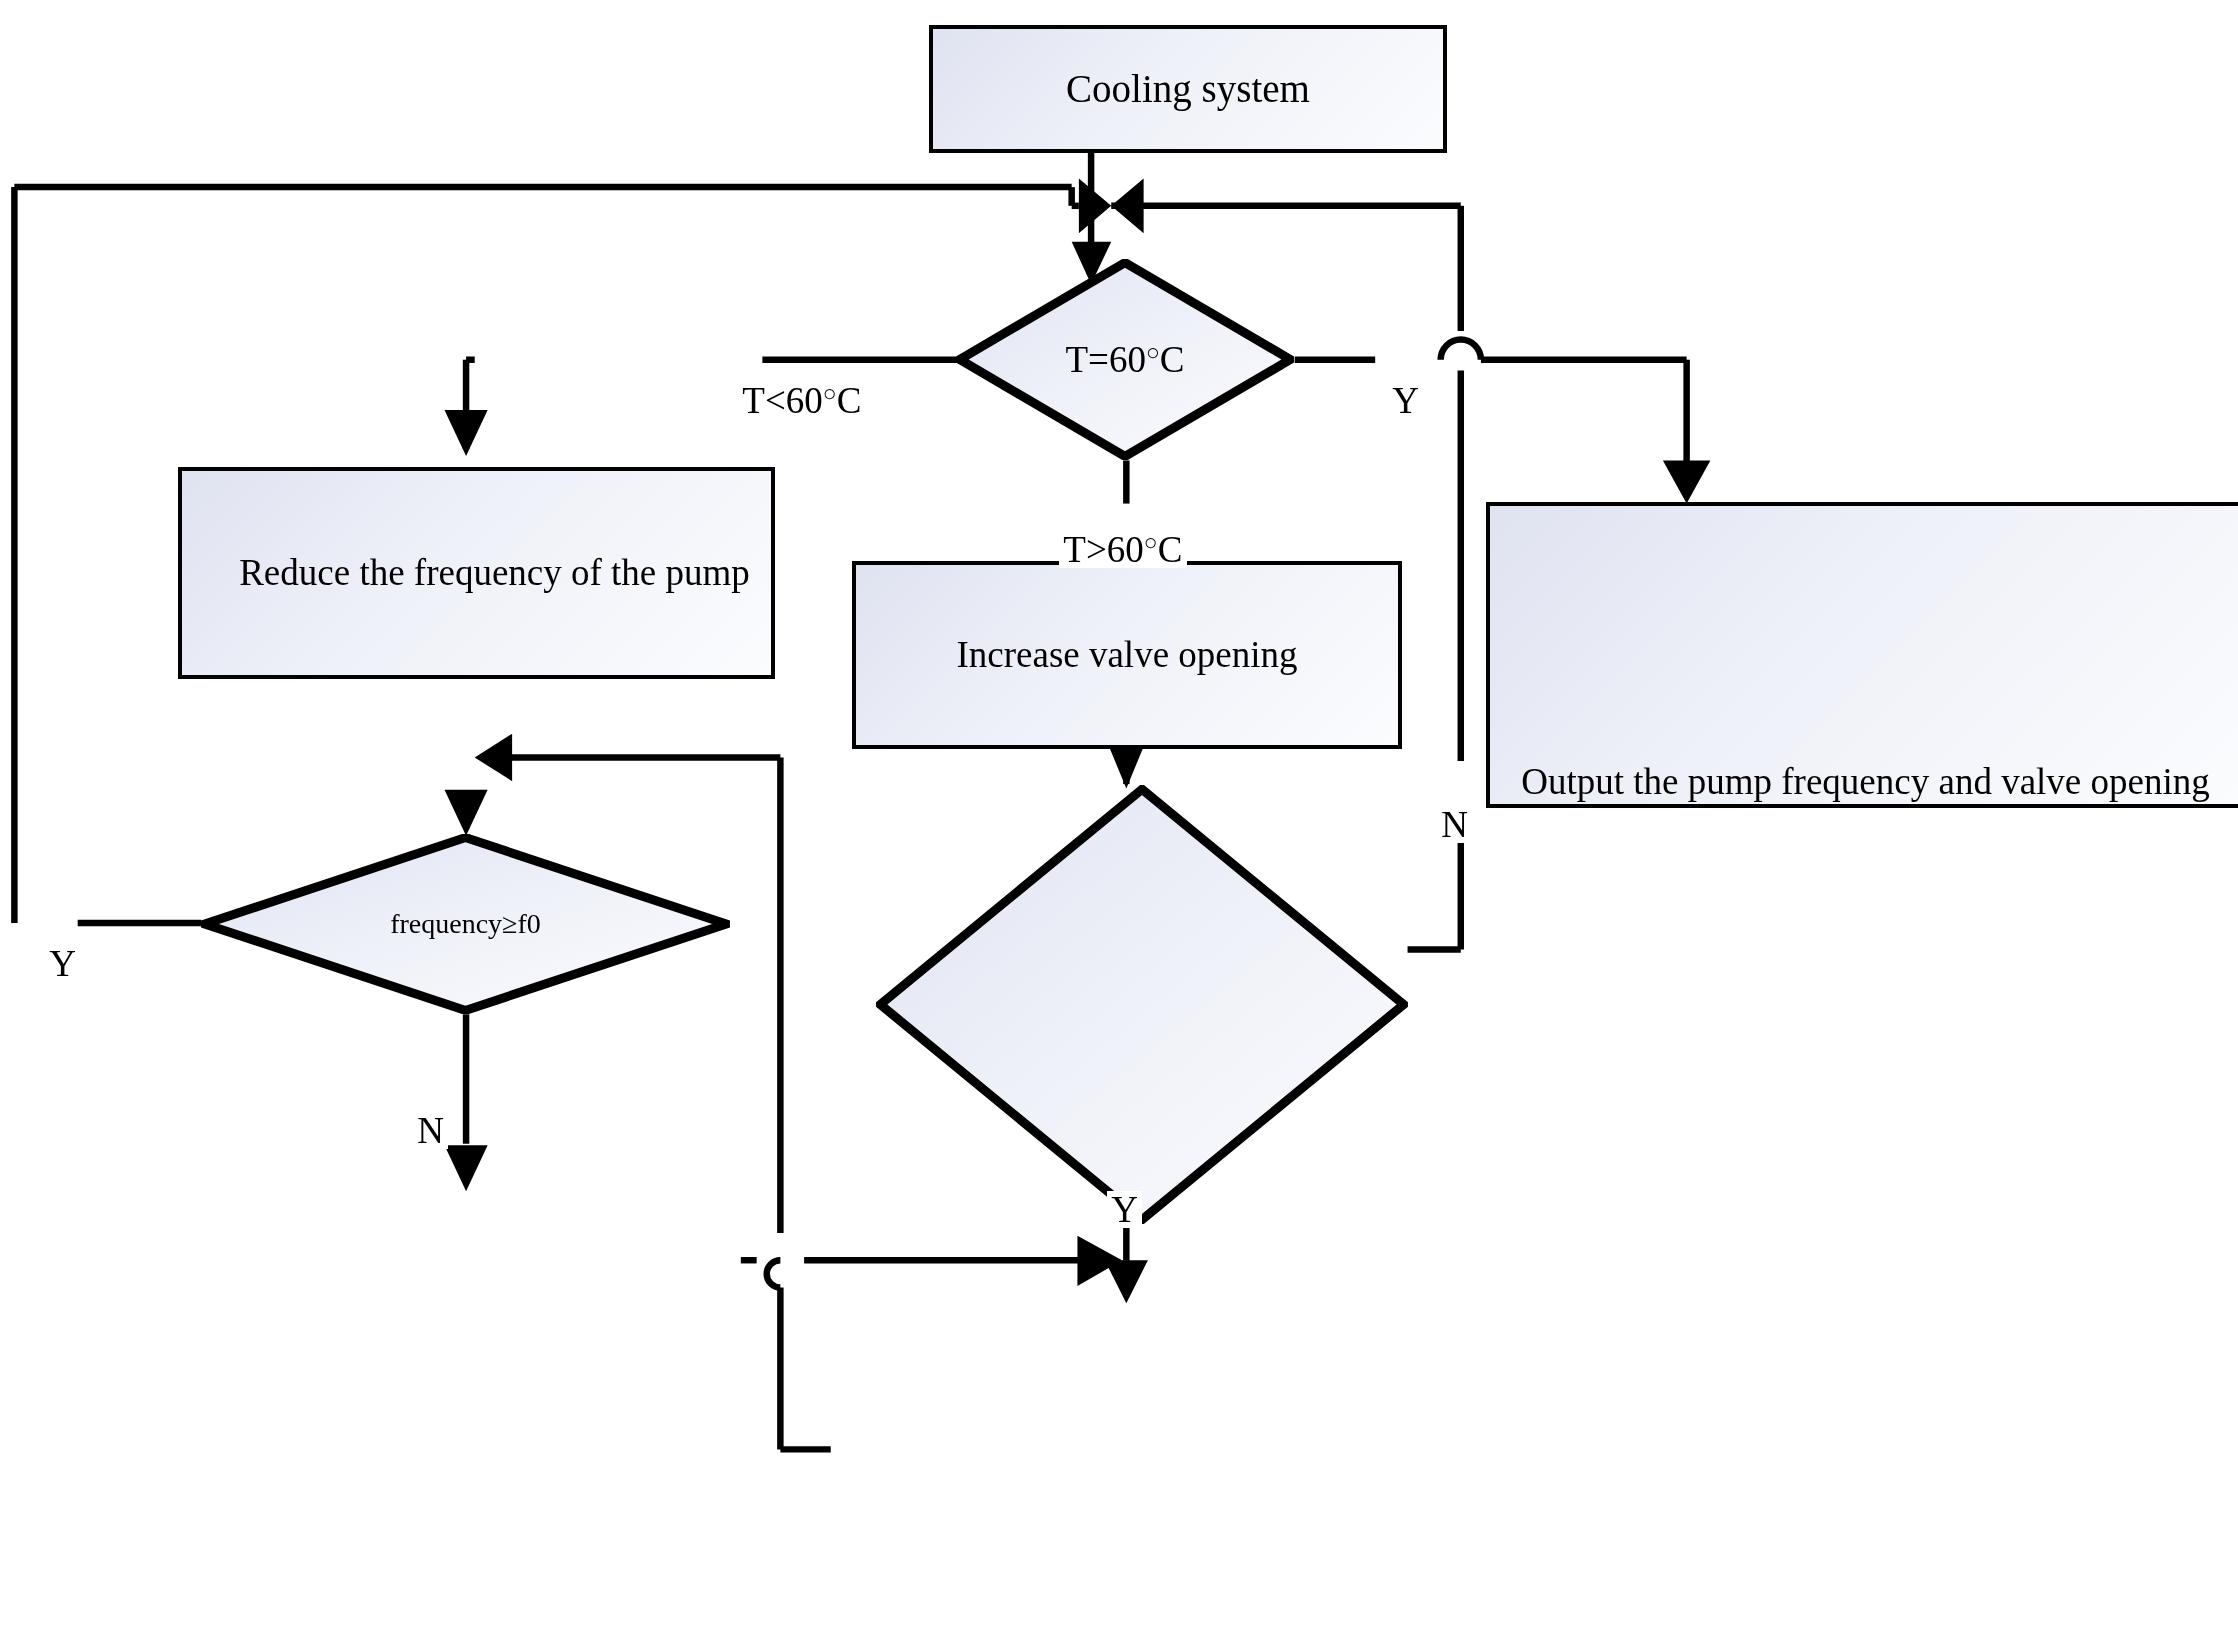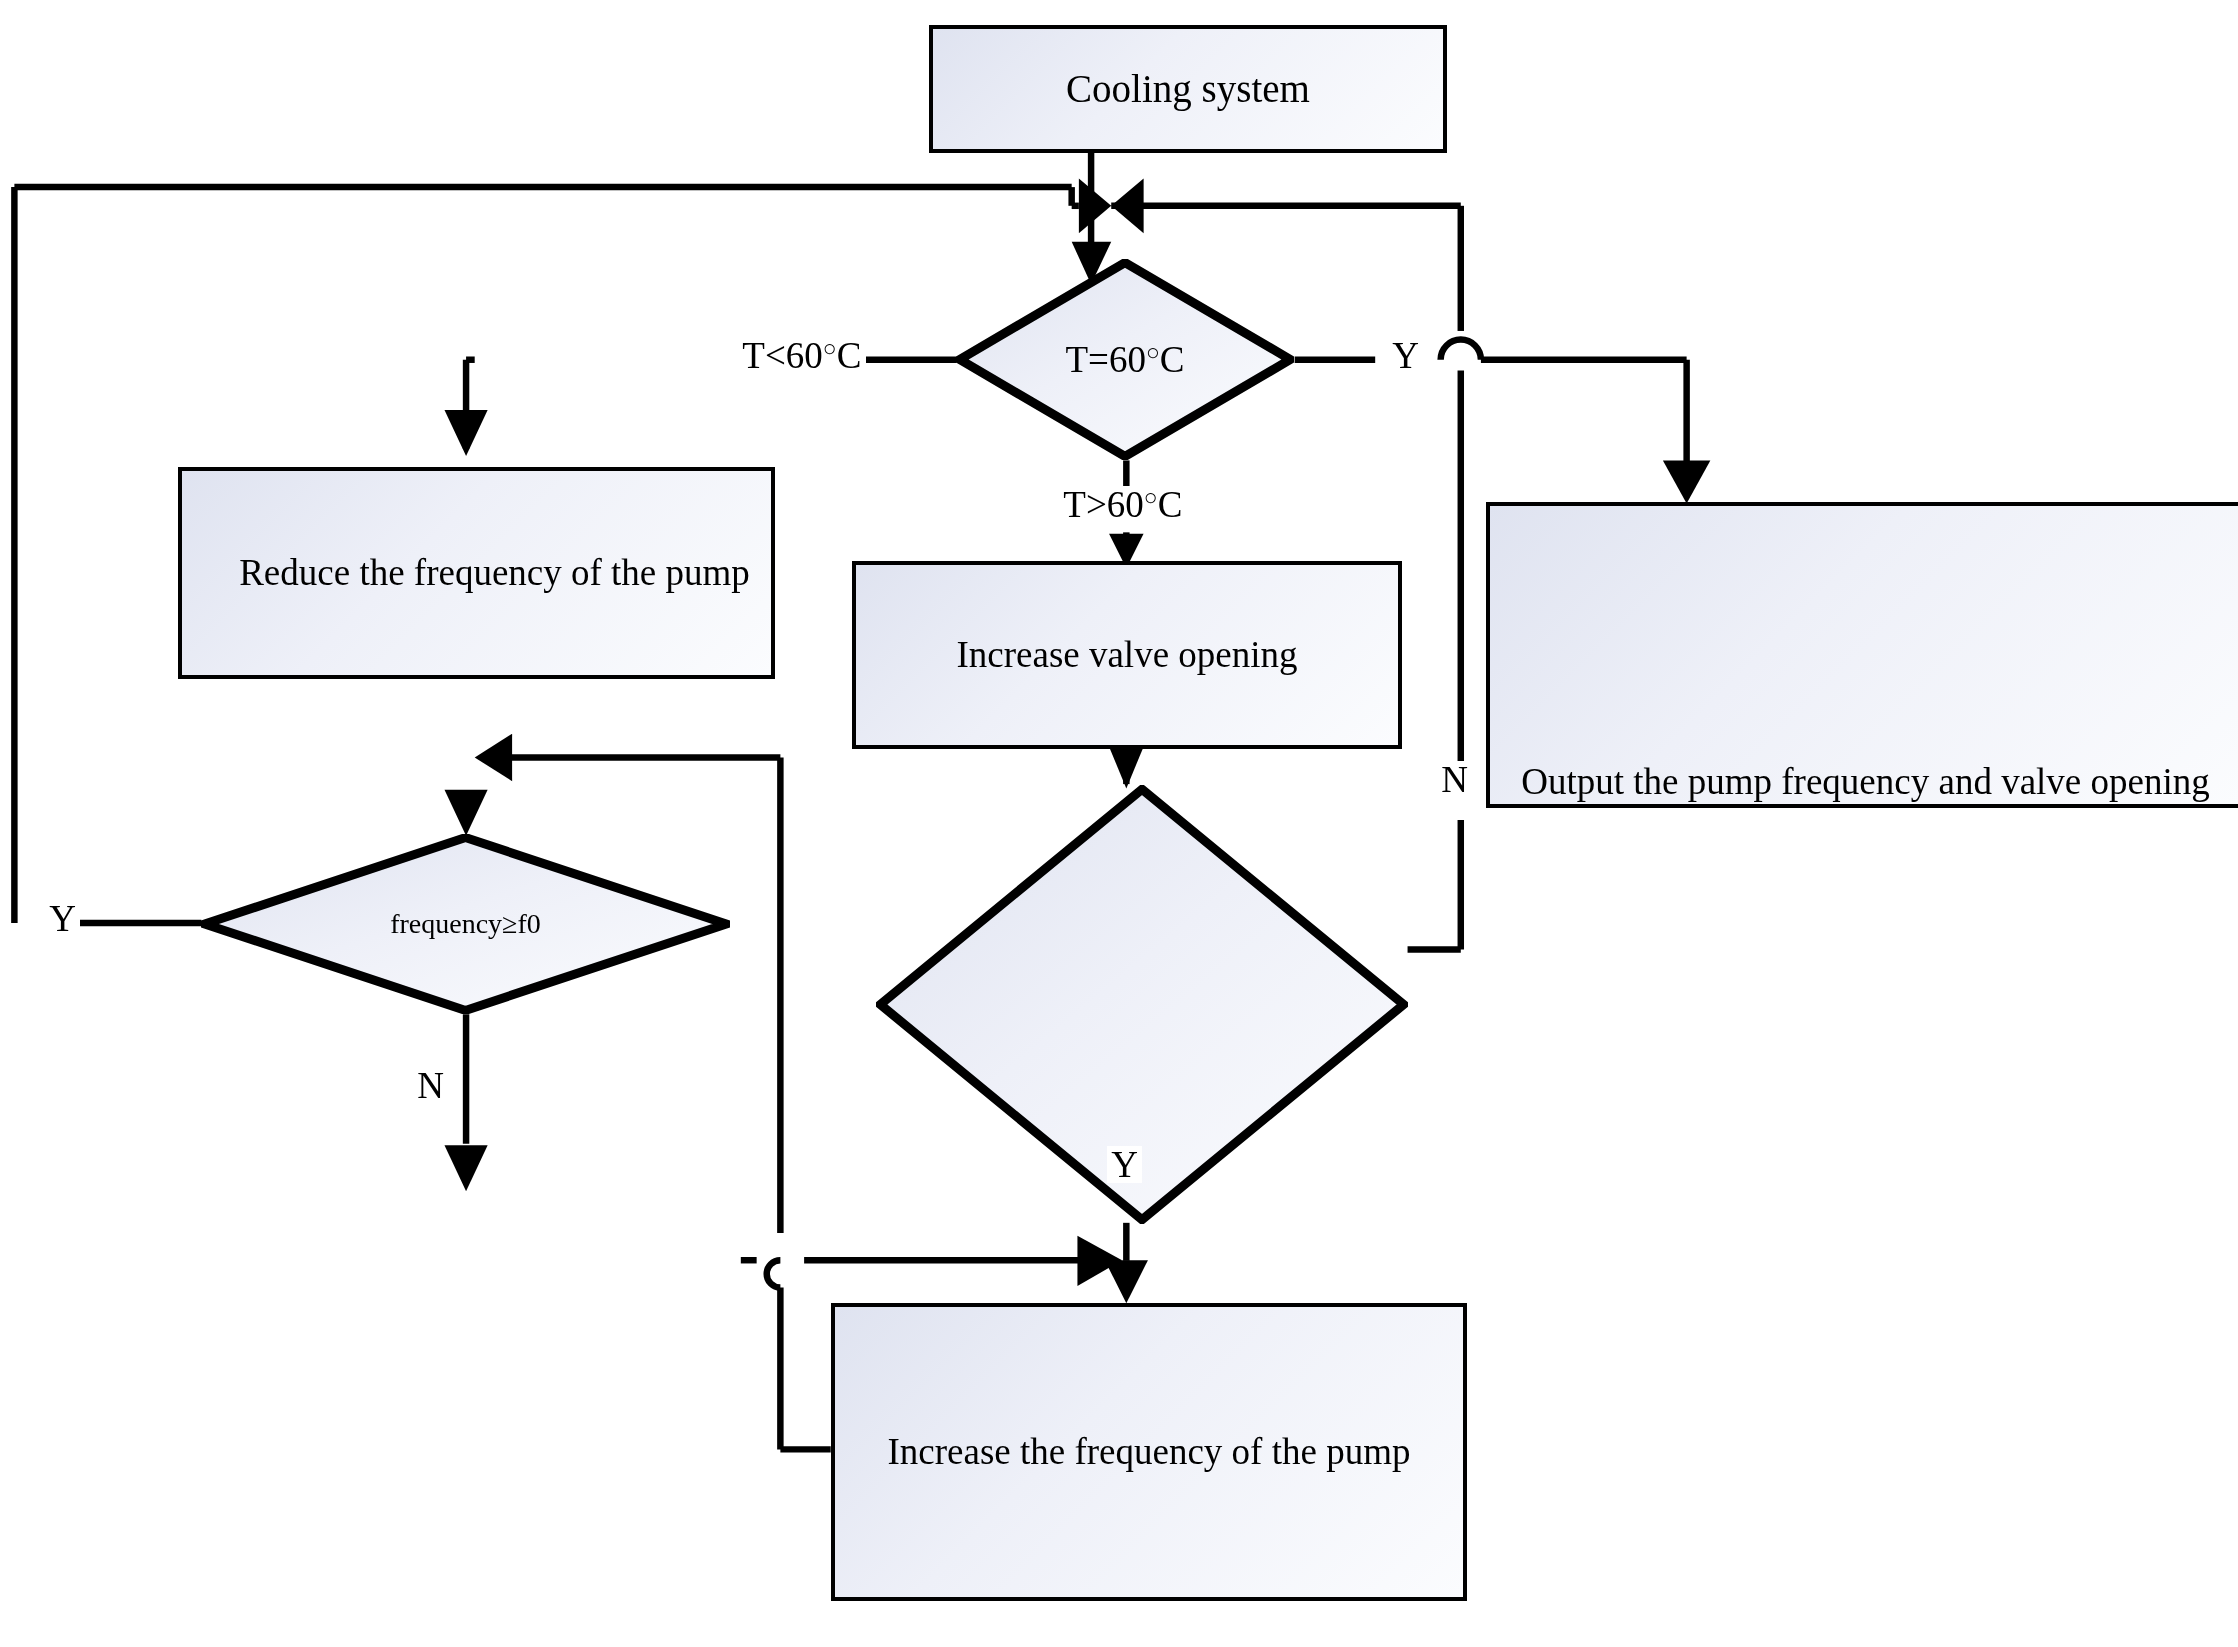--- a/index.html
+++ b/index.html
@@ -55,20 +55,21 @@
     width: 86%;
   }
   .edge-label {
     position: absolute;
     color: #000000;
     background: #ffffff;
     padding: 0 4.3px;
     white-space: nowrap;
     line-height: 1;
     z-index: 5;
+    margin-top: 45px;
   }
   .t50 { font-size: 28px; }
   .t52 { font-size: 37px; }
   .t54 { font-size: 39px; margin-left: 48px; }
   .deg {
     font-size: 0.62em;
     vertical-align: 0.52em;
     letter-spacing: 0;
   }
 </style>
@@ -193,23 +194,20 @@
   <div class="node process t52" style="left:852px; top:561px; width:550px; height:188px;">
     <span>Increase valve opening</span>
   </div>
 
   <div class="node decision t52" style="left:876px; top:785px; width:532px; height:439px;">
     <svg class="dshape" viewBox="0 0 740 610" preserveAspectRatio="none">
       <polygon points="370,6 734,305 370,604 6,305" fill="url(#nodefill)" stroke="#000" stroke-width="9" vector-effect="non-scaling-stroke"></polygon>
     </svg>
   </div>
 
-  <div class="node process t52" style="left:831px; top:1303px; width:636px; height:298px;">
-    <span style="width:86%;">Increase the frequency of the pump</span>
-  </div>
 
   <div class="node process t52" style="left:1486px; top:502px; width:759px; height:306px;align-items:flex-end;">
     <span style="width:92%;">Output the pump frequency and valve opening</span>
   </div>
 
   <div class="edge-label t52" style="left:738px; top:337px;"><span>T&lt;60</span><span class="deg">○</span><span>C</span></div>
 
   <div class="edge-label t52" style="left:1059px; top:486px;"><span>T&gt;60</span><span class="deg">○</span><span>C</span></div>
 
   <div class="edge-label t52" style="left:1388px; top:337px;">Y</div>

